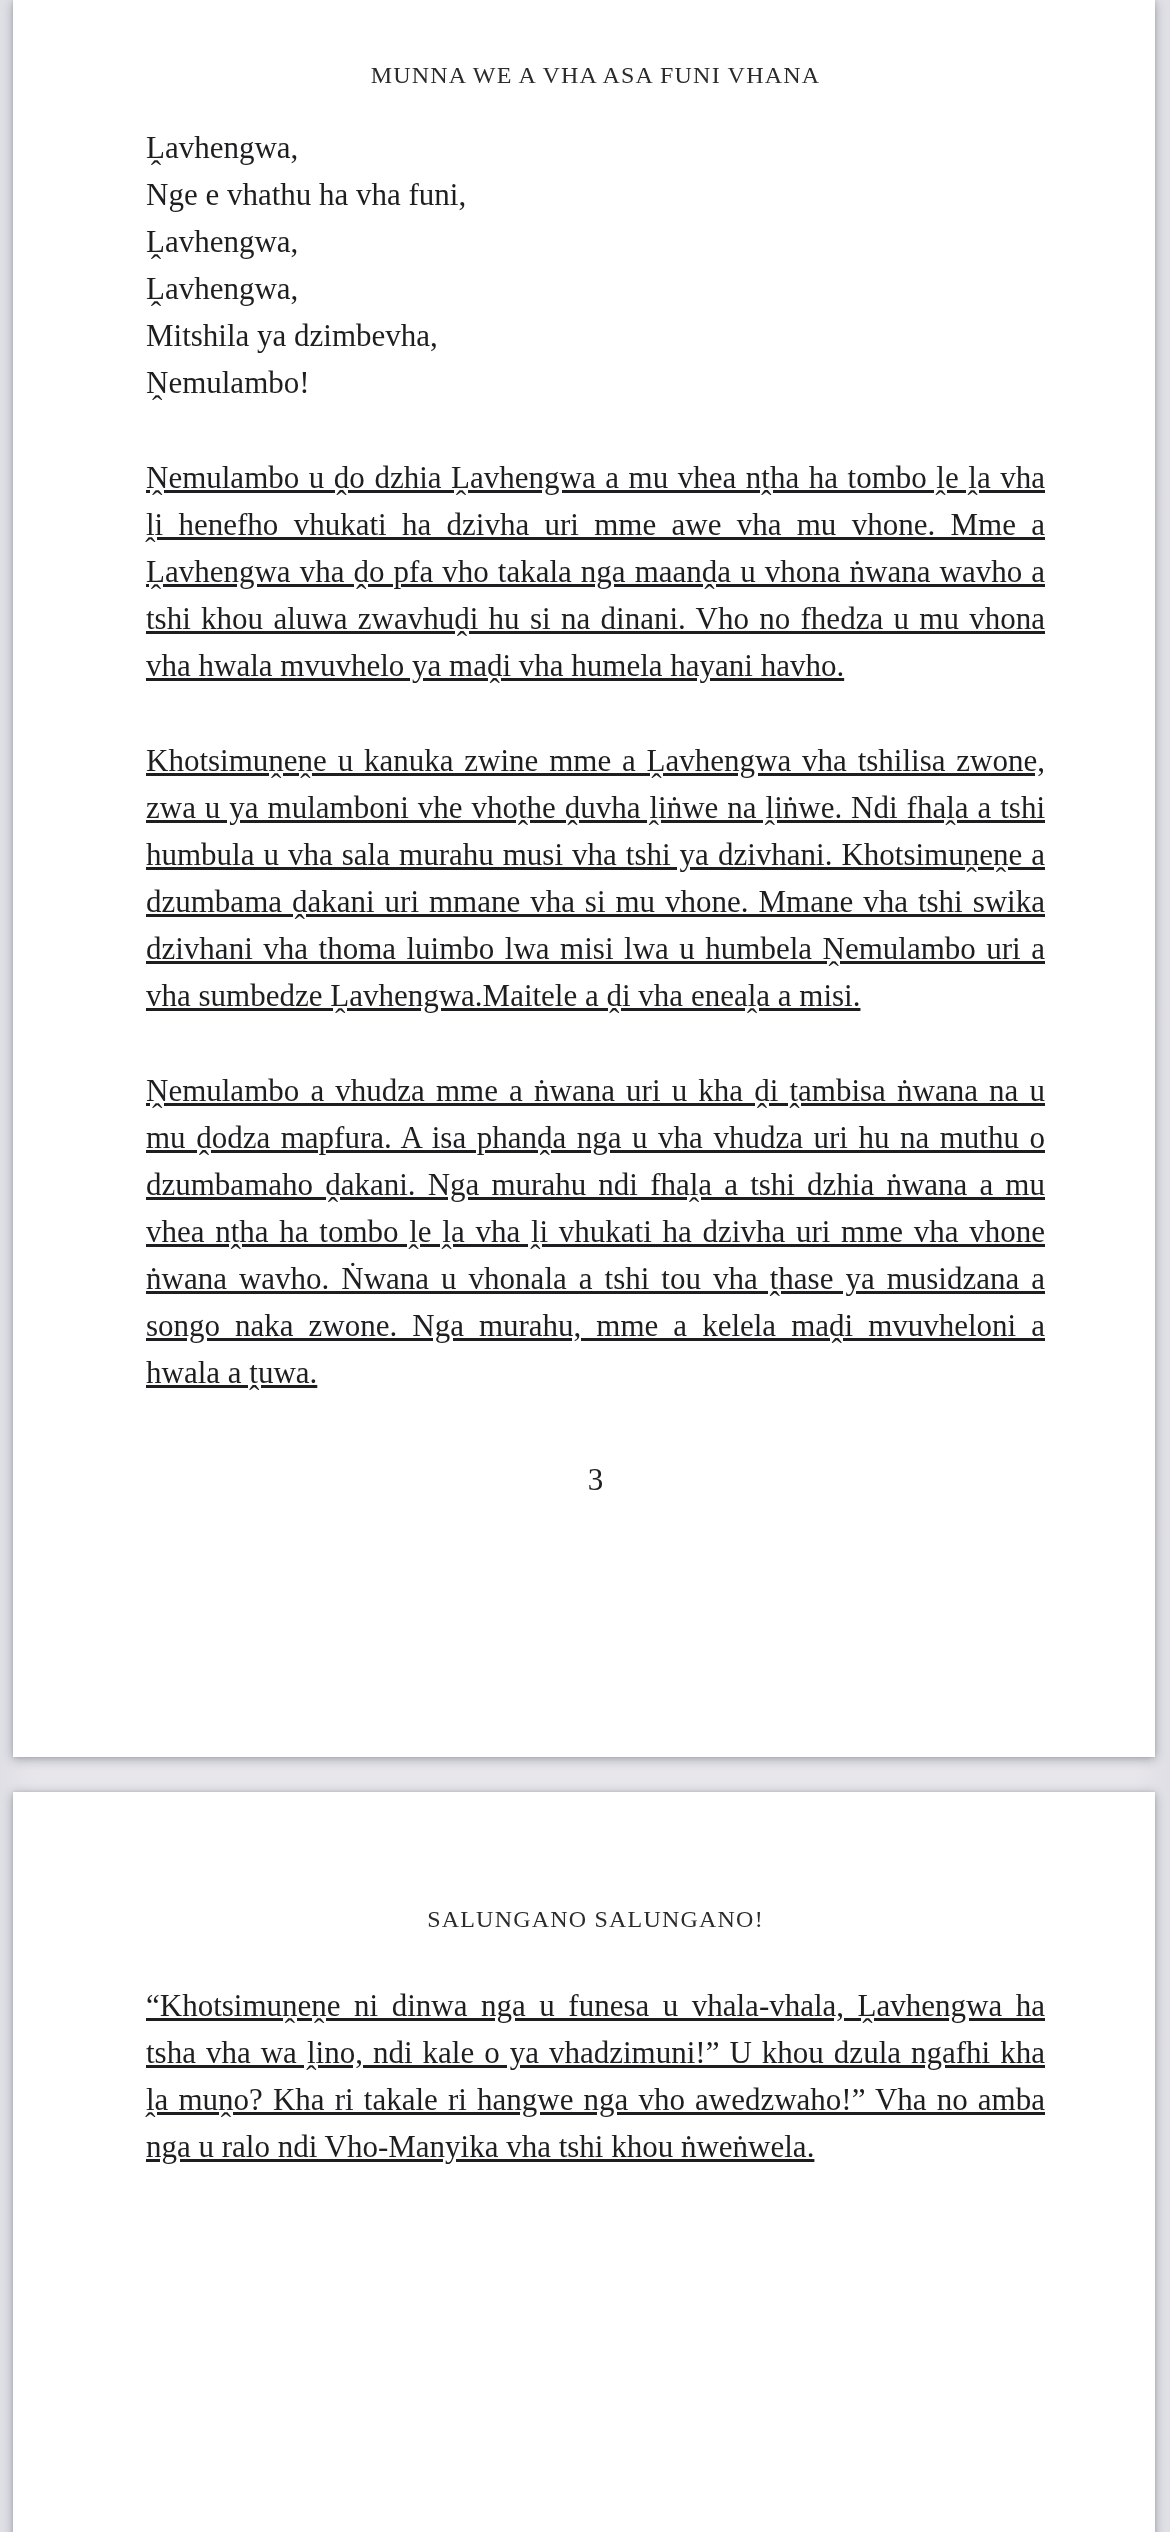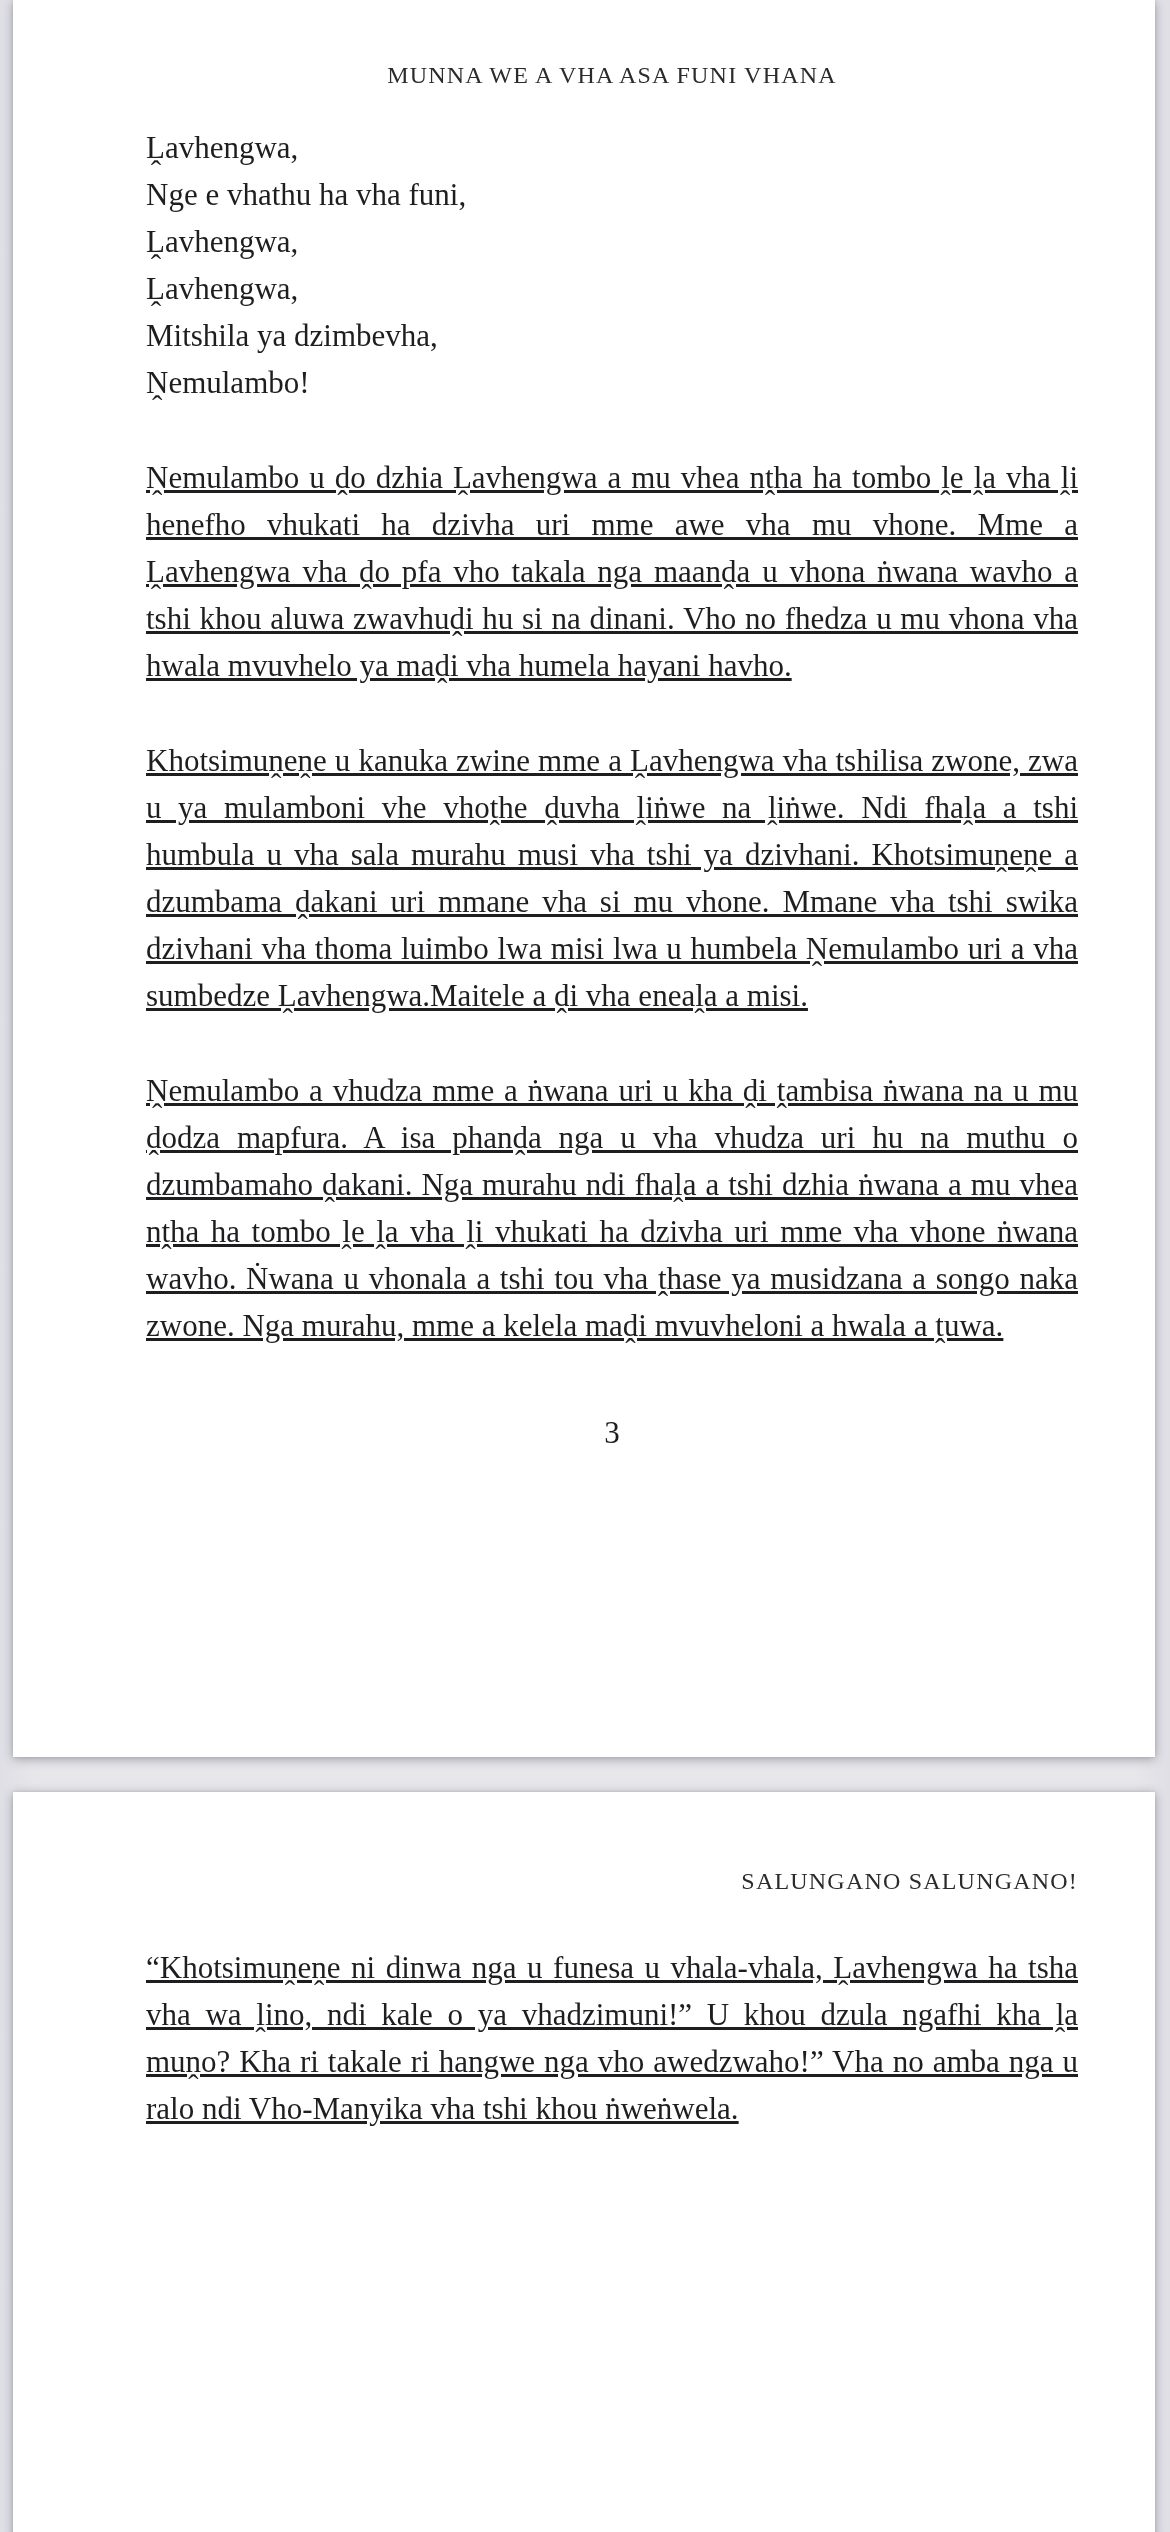--- a/index.html
+++ b/index.html
@@ -15,31 +15,31 @@
   .page {
     position: absolute;
     left: 13px;
     width: 1142px;
     background: #ffffff;
     overflow: hidden;
     box-shadow: 0 2px 10px rgba(45,45,65,0.38), 0 0 3px rgba(0,0,0,0.10);
   }
   .page-1 { top: 0; height: 1757px; }
   .page-2 { top: 1792px; height: 760px; }
-  .page-inner { padding: 0 77px 0 133px; }
+  .page-inner { padding: 0 110px 0 133px; }
   .page-header {
     text-align: center;
     font-size: 24px;
     line-height: 30px;
     letter-spacing: 1.2px;
     color: #2b2b2d;
     white-space: nowrap;
   }
   .page-1 .page-header { margin-top: 60px; }
-  .page-2 .page-header { margin-top: 74px; text-align: right; }
+  .page-2 .page-header { margin-top: 112px; }
   .poem {
     margin-top: 34px;
     font-size: 31px;
     line-height: 47px;
   }
   .body-para {
     margin: 48px 0 0 0;
     font-size: 31px;
     line-height: 47px;
     text-align: justify;

